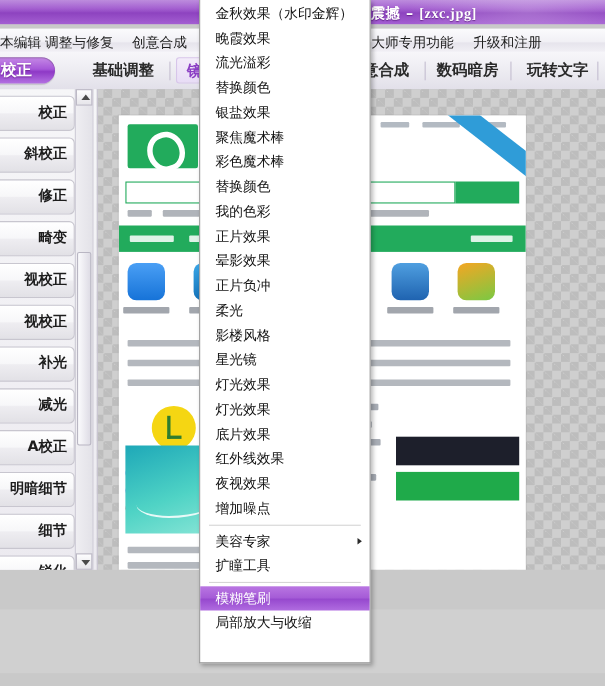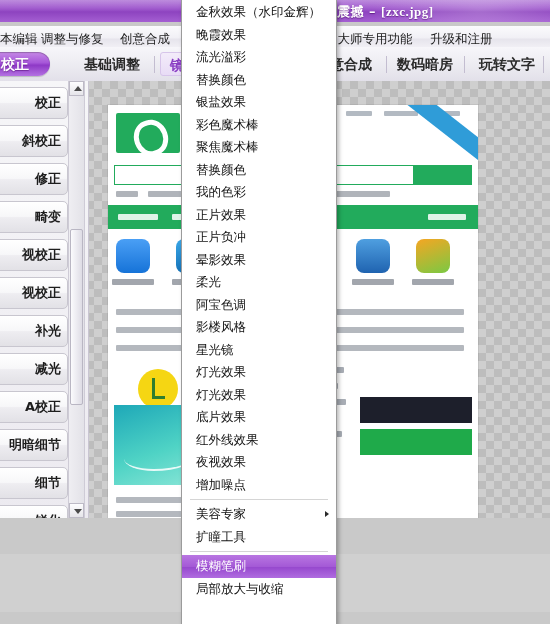--- a/index.html
+++ b/index.html
@@ -435,29 +435,28 @@
     
     
   </div>
 
   <div class="menu" id="dropdown-menu">
       <div class="mi"><span>金秋效果（水印金辉）</span></div>
       <div class="mi"><span>晚霞效果</span></div>
       <div class="mi"><span>流光溢彩</span></div>
       <div class="mi"><span>替换颜色</span></div>
       <div class="mi"><span>银盐效果</span></div>
+      <div class="mi"><span>聚焦魔术棒</span></div>
       <div class="mi"><span>彩色魔术棒</span></div>
-      <div class="mi"><span>聚焦魔术棒</span></div>
       <div class="mi"><span>替换颜色</span></div>
       <div class="mi"><span>我的色彩</span></div>
       <div class="mi"><span>正片效果</span></div>
+      <div class="mi"><span>晕影效果</span></div>
       <div class="mi"><span>正片负冲</span></div>
-      <div class="mi"><span>晕影效果</span></div>
       <div class="mi"><span>柔光</span></div>
-      <div class="mi"><span>阿宝色调</span></div>
       <div class="mi"><span>影楼风格</span></div>
       <div class="mi"><span>星光镜</span></div>
       <div class="mi"><span>灯光效果</span></div>
       <div class="mi"><span>灯光效果</span></div>
       <div class="mi"><span>底片效果</span></div>
       <div class="mi"><span>红外线效果</span></div>
       <div class="mi"><span>夜视效果</span></div>
       <div class="mi"><span>增加噪点</span></div>
       <div class="msep"></div>
       <div class="mi"><span>美容专家</span><span class="arrow"></span></div>

